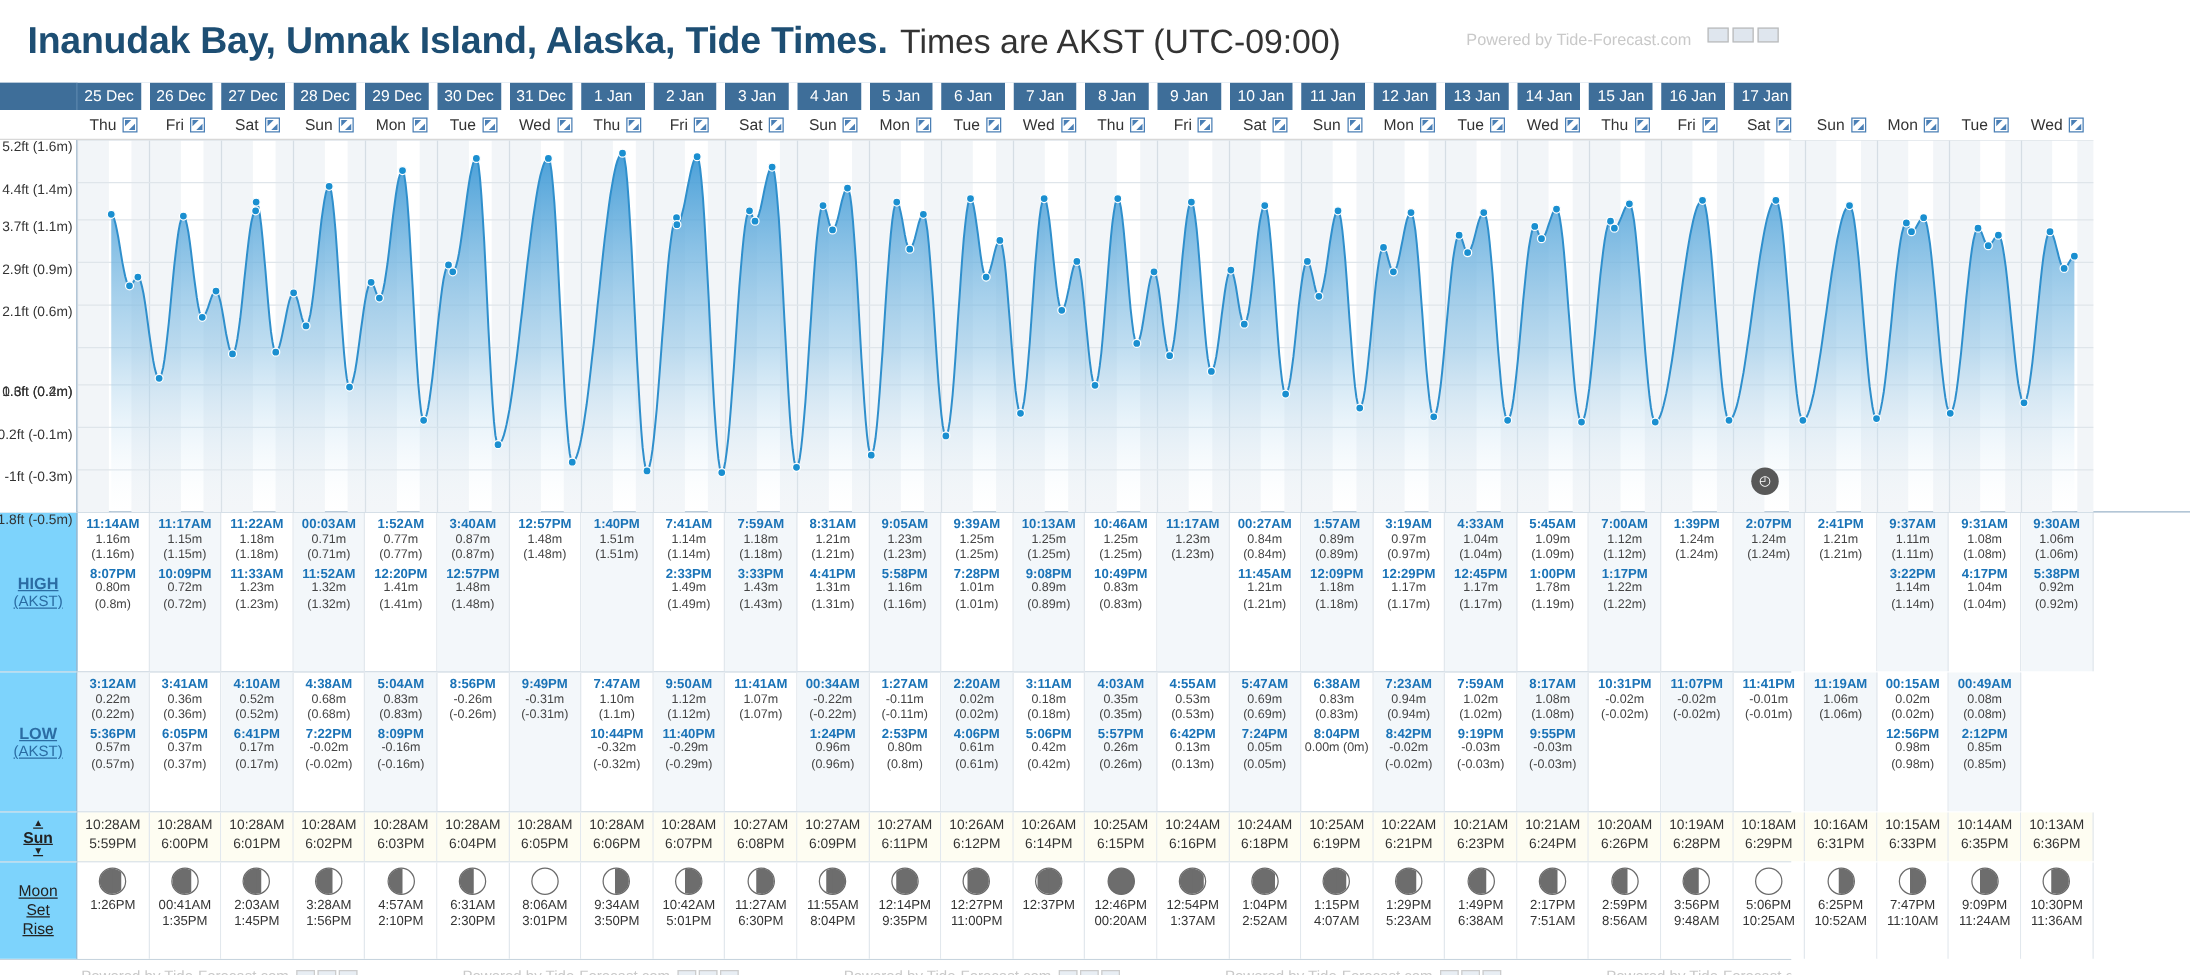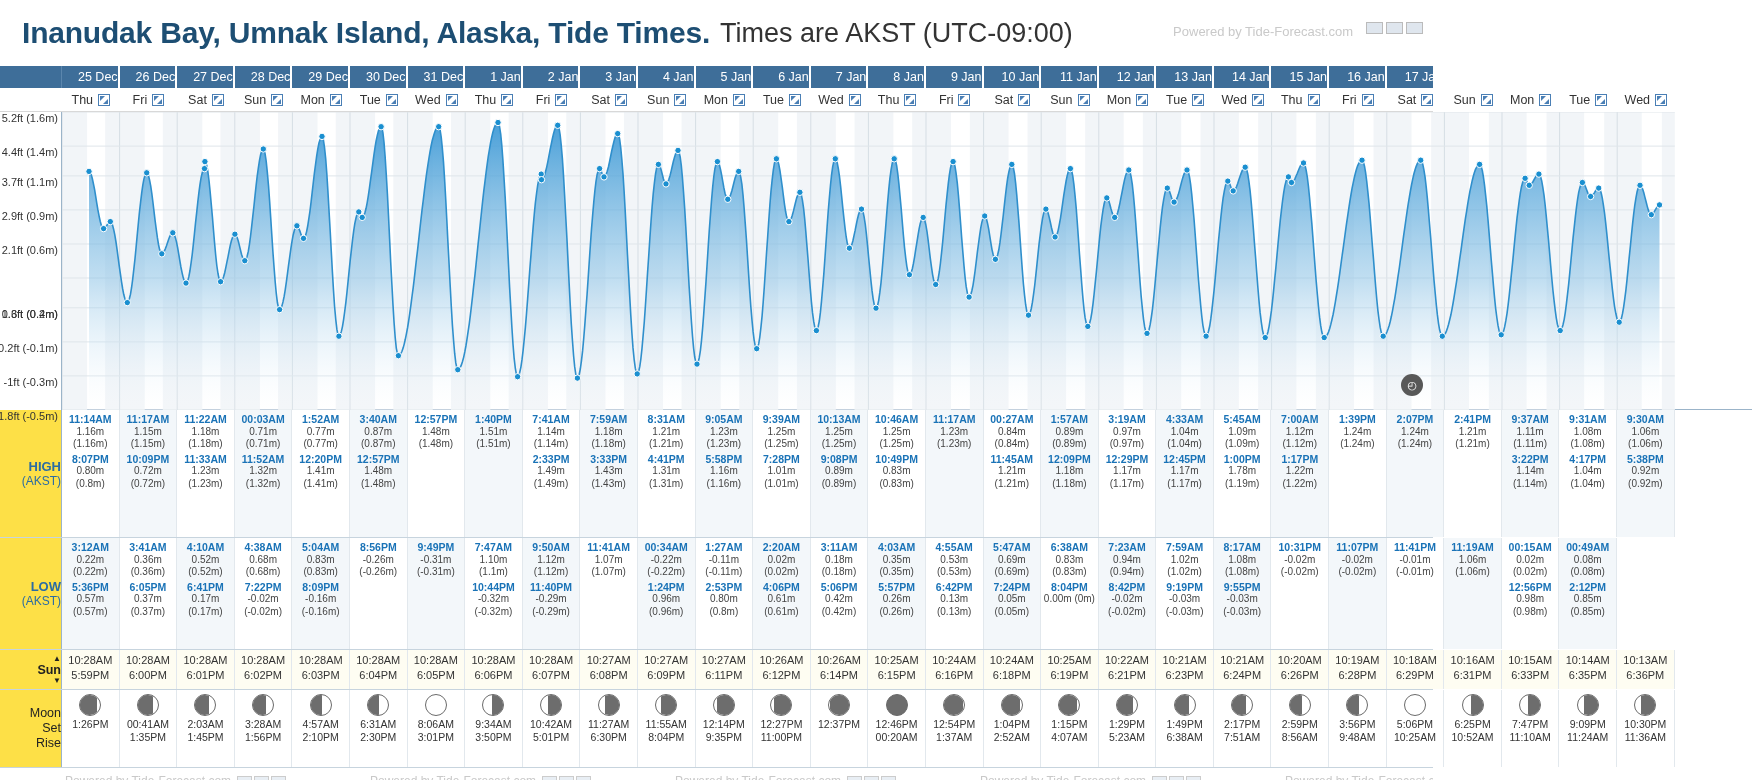--- a/index.html
+++ b/index.html
@@ -39,22 +39,22 @@
 
   
   .datebar{
     height:22px; background:#3e6e99; color:#fff;
     display:flex; align-items:stretch;
     font-size:12.5px;
   }
   .datebar .spacer{ width:62px; flex:0 0 62px; background:#3e6e99; border-right:1px solid #5b86ad;}
   .datebar .dcell{
     flex:0 0 57.6px; width:57.6px;
-    text-align:right; line-height:22px;
-    border-right:2px solid #ffffff;
+    text-align:center; line-height:22px;
+    border-right:7px solid #ffffff;
     white-space:nowrap; overflow:hidden;
     font-weight:normal;
   }
 
   
   .dowbar{
     height:24px; background:#fff; display:flex; align-items:stretch;
     font-size:12.5px; color:#333; border-bottom:1px solid #d8d8d8;
   }
   .dowbar .spacer{ width:62px; flex:0 0 62px;}
@@ -90,23 +90,24 @@
   }
   #plot{
     position:absolute; left:62px; top:0; right:0; height:298px; overflow:hidden;
   }
   #plot svg{ display:block; }
 
   
   .rowblock{ display:flex; border-bottom:1px solid #c7d4de; }
   .rowlab{
     flex:0 0 62px; width:62px;
-    display:flex; flex-direction:column; align-items:flex-end; justify-content:center;
+    display:flex; flex-direction:column; align-items:center; justify-content:center;
     font-size:13px; font-weight:bold; border-right:1px solid #9bb4c9;
-    background:#fde047;
+    background:#7dd3fc;
+    text-decoration:underline;
   }
   .rowlab .sub{ font-weight:normal; font-size:12px; }
   .hi .rowlab{ color:#2b6ca3; }
   .lo .rowlab{ color:#2b6ca3; }
   .cells{ display:flex; flex:1 1 auto; }
   .cell{
     flex:0 0 57.6px; width:57.6px;
     padding:3px 1px;
     font-size:10.5px; line-height:12.5px; text-align:center;
     border-right:1px solid #e2e8ed;

